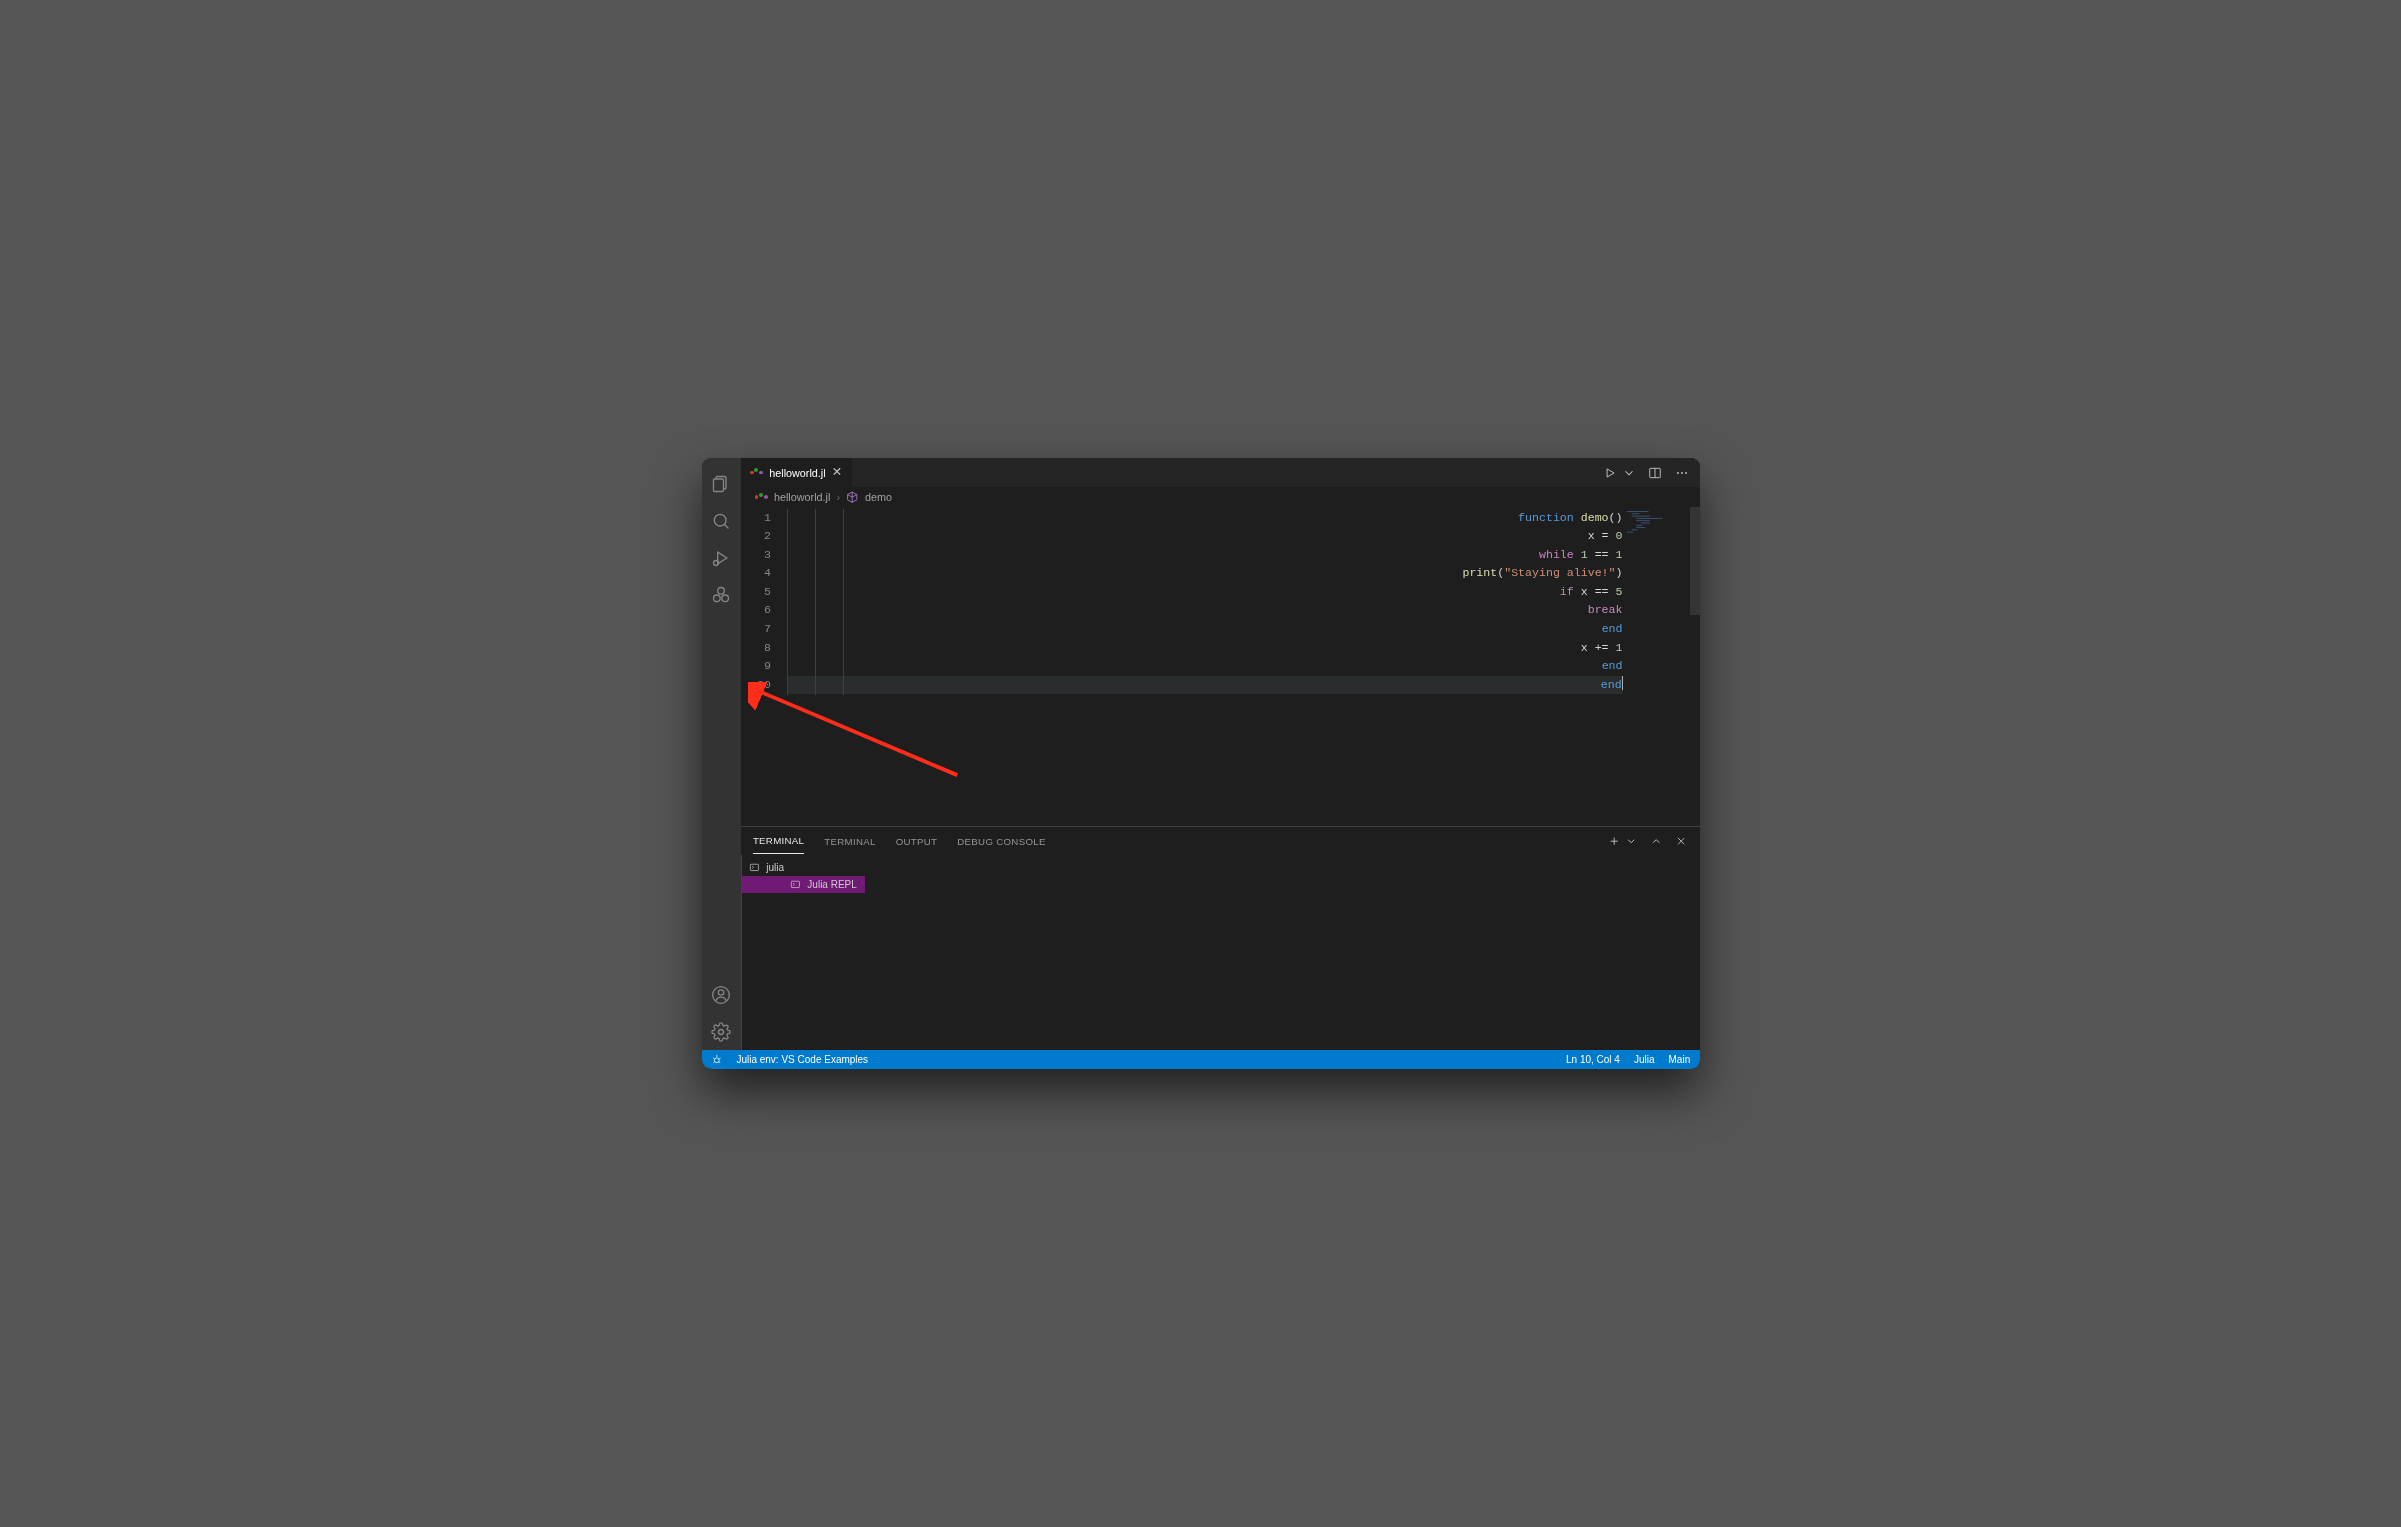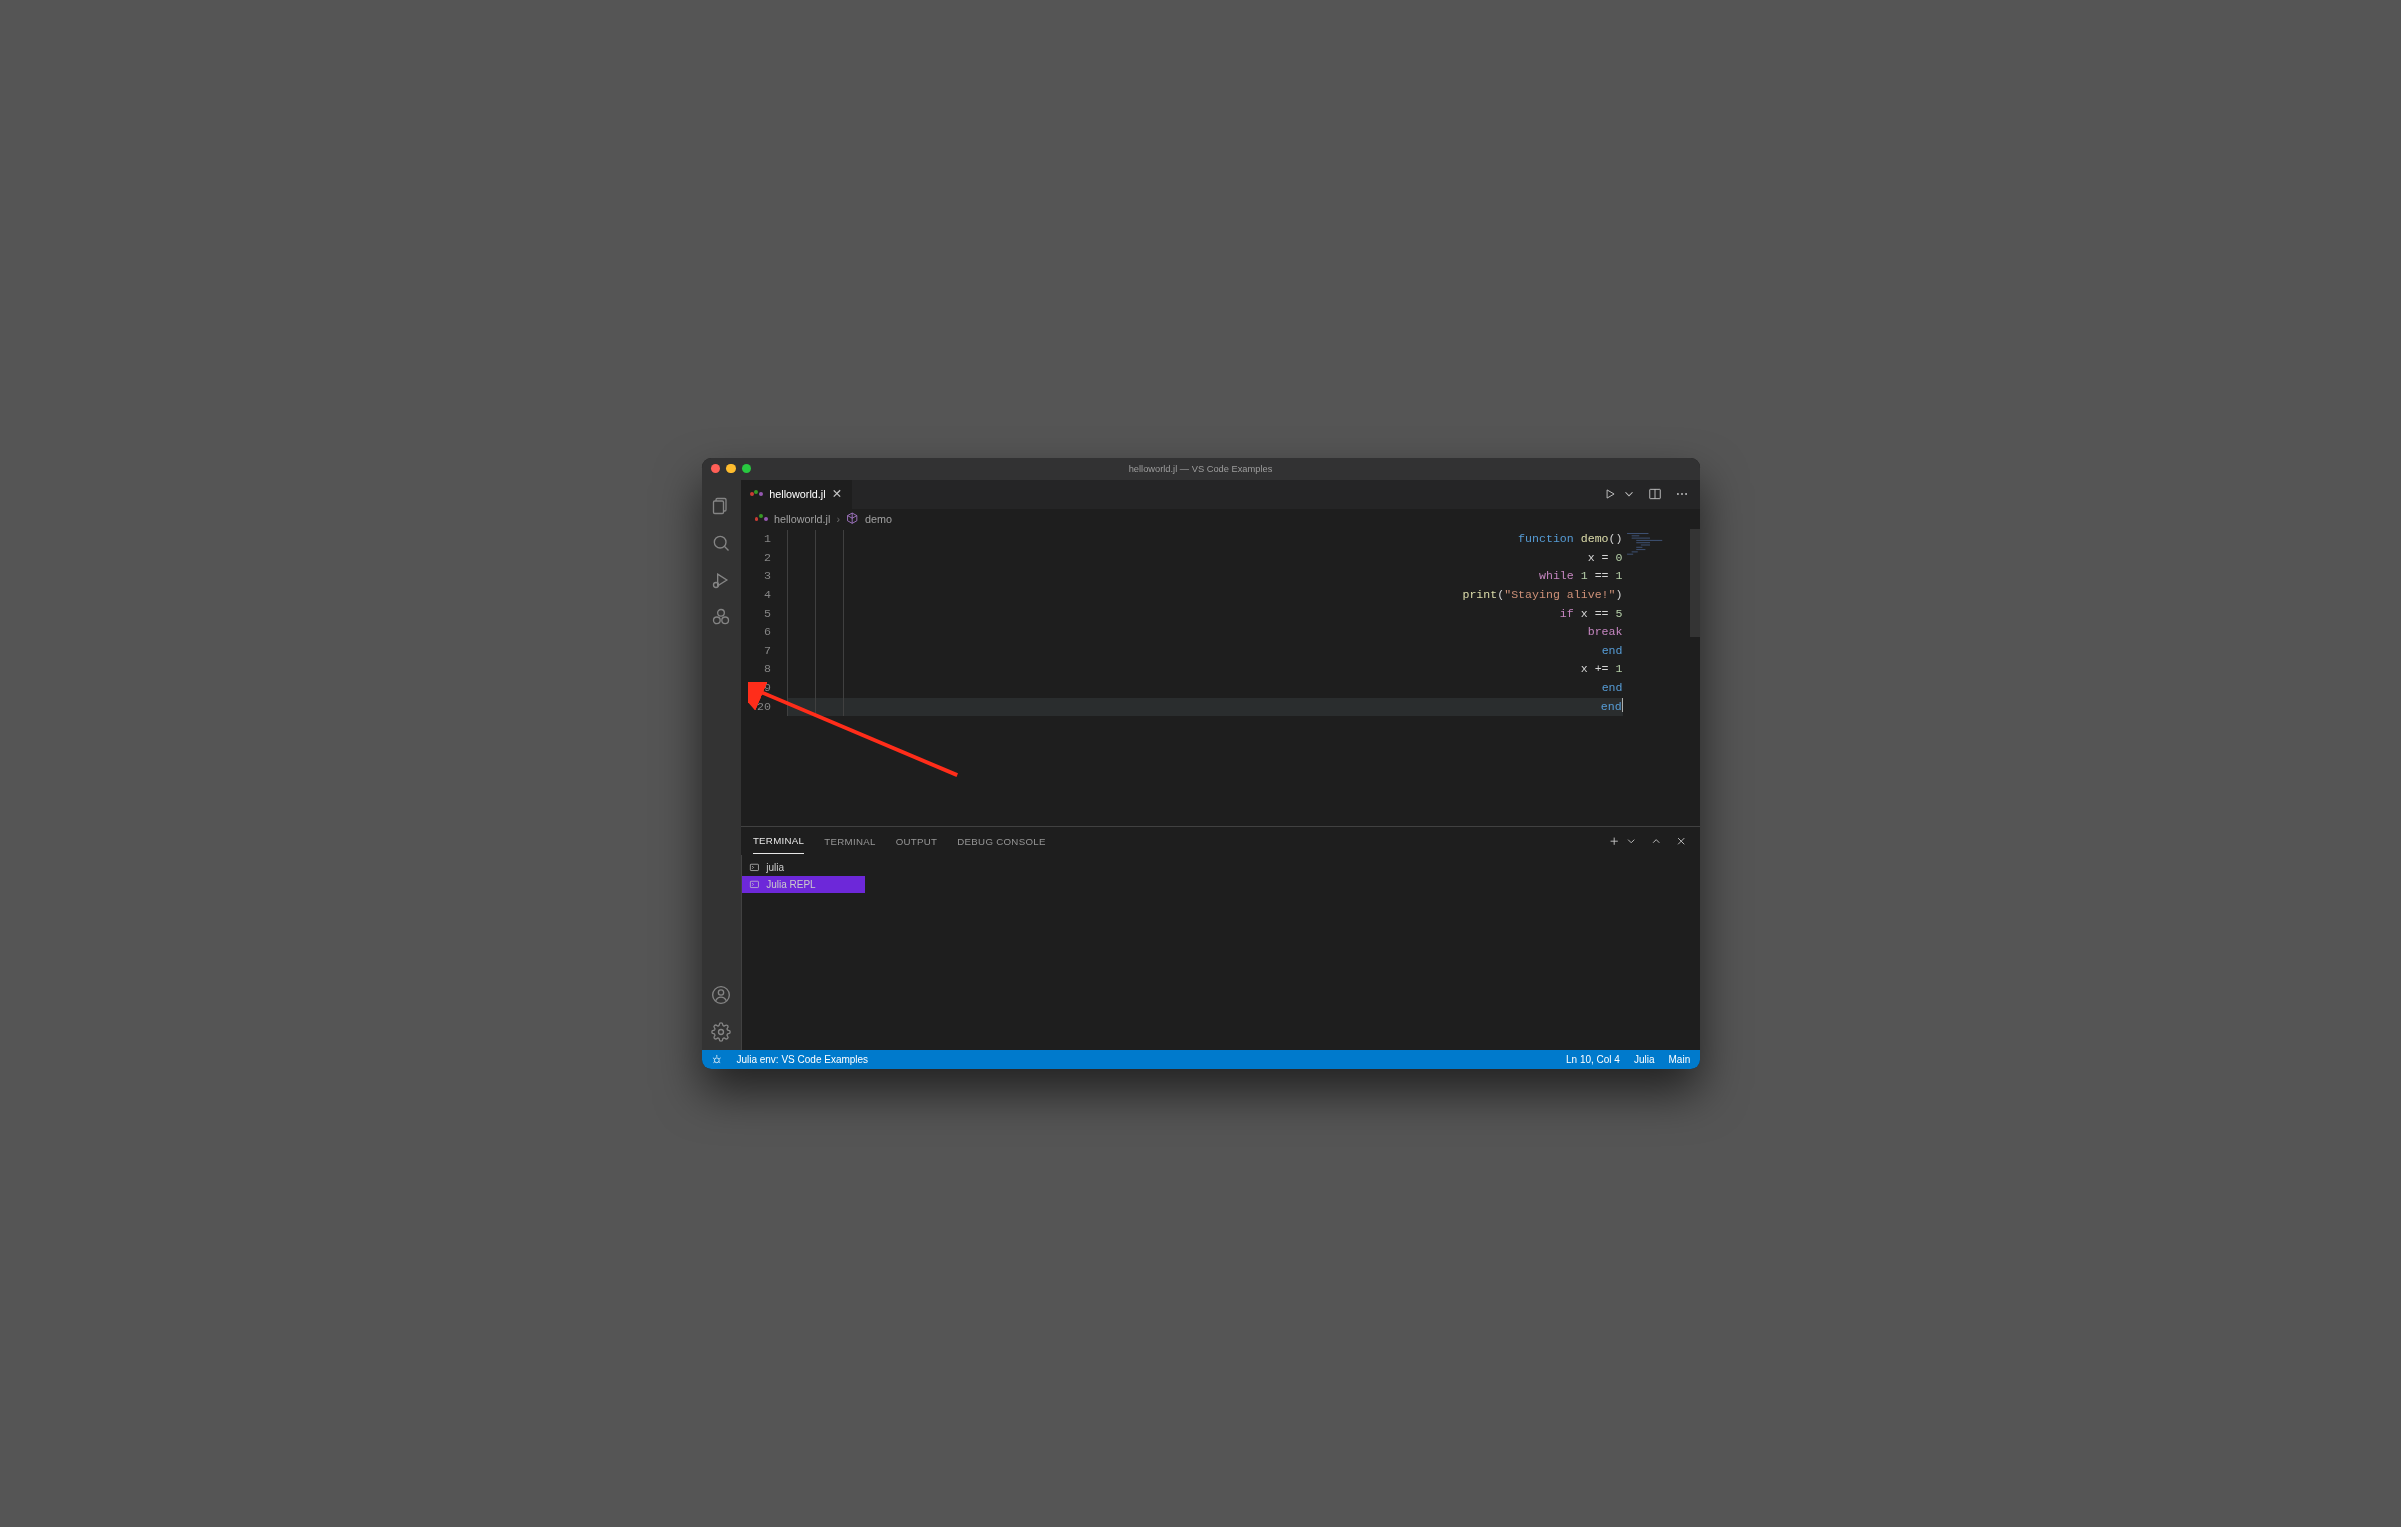--- a/index.html
+++ b/index.html
@@ -275,21 +275,21 @@
     color: #cccccc;
     padding-top: 3.1px;
   }
   .terminal-list .item {
     display: flex;
     align-items: center;
     gap: 6.2px;
     padding: 3.1px 7.7px;
     cursor: pointer;
   }
-  .terminal-list .item.selected { background: #6d28d9; }
+  .terminal-list .item.selected { background: #701a75; justify-content: flex-end; }
   .terminal-list svg { width: 10.8px; height: 10.8px; }
 
   
   .statusbar {
     height: 18.6px;
     background: #007acc;
     color: #ffffff;
     display: flex;
     align-items: center;
     font-size: 10px;
@@ -306,28 +306,20 @@
     position: absolute;
     pointer-events: none;
     z-index: 50;
   }
 </style>
 </head>
 <body>
 
 <div class="window">
 
-  <div class="titlebar">
-    <div class="traffic-lights">
-      <span class="tl-close"></span>
-      <span class="tl-min"></span>
-      <span class="tl-max"></span>
-    </div>
-    <div class="titlebar-title">helloworld.jl — VS Code Examples</div>
-  </div>
 
   <div class="body">
 
     <div class="activity-bar">
       <div class="activity-icon">
         <svg viewBox="0 0 24 24" fill="none" stroke="currentColor" stroke-width="1.6">
             <rect x="6" y="3" width="12" height="15" rx="1.5"></rect>
             <rect x="3" y="6" width="12" height="15" rx="1.5" fill="#333333"></rect>
           </svg>
       </div>

